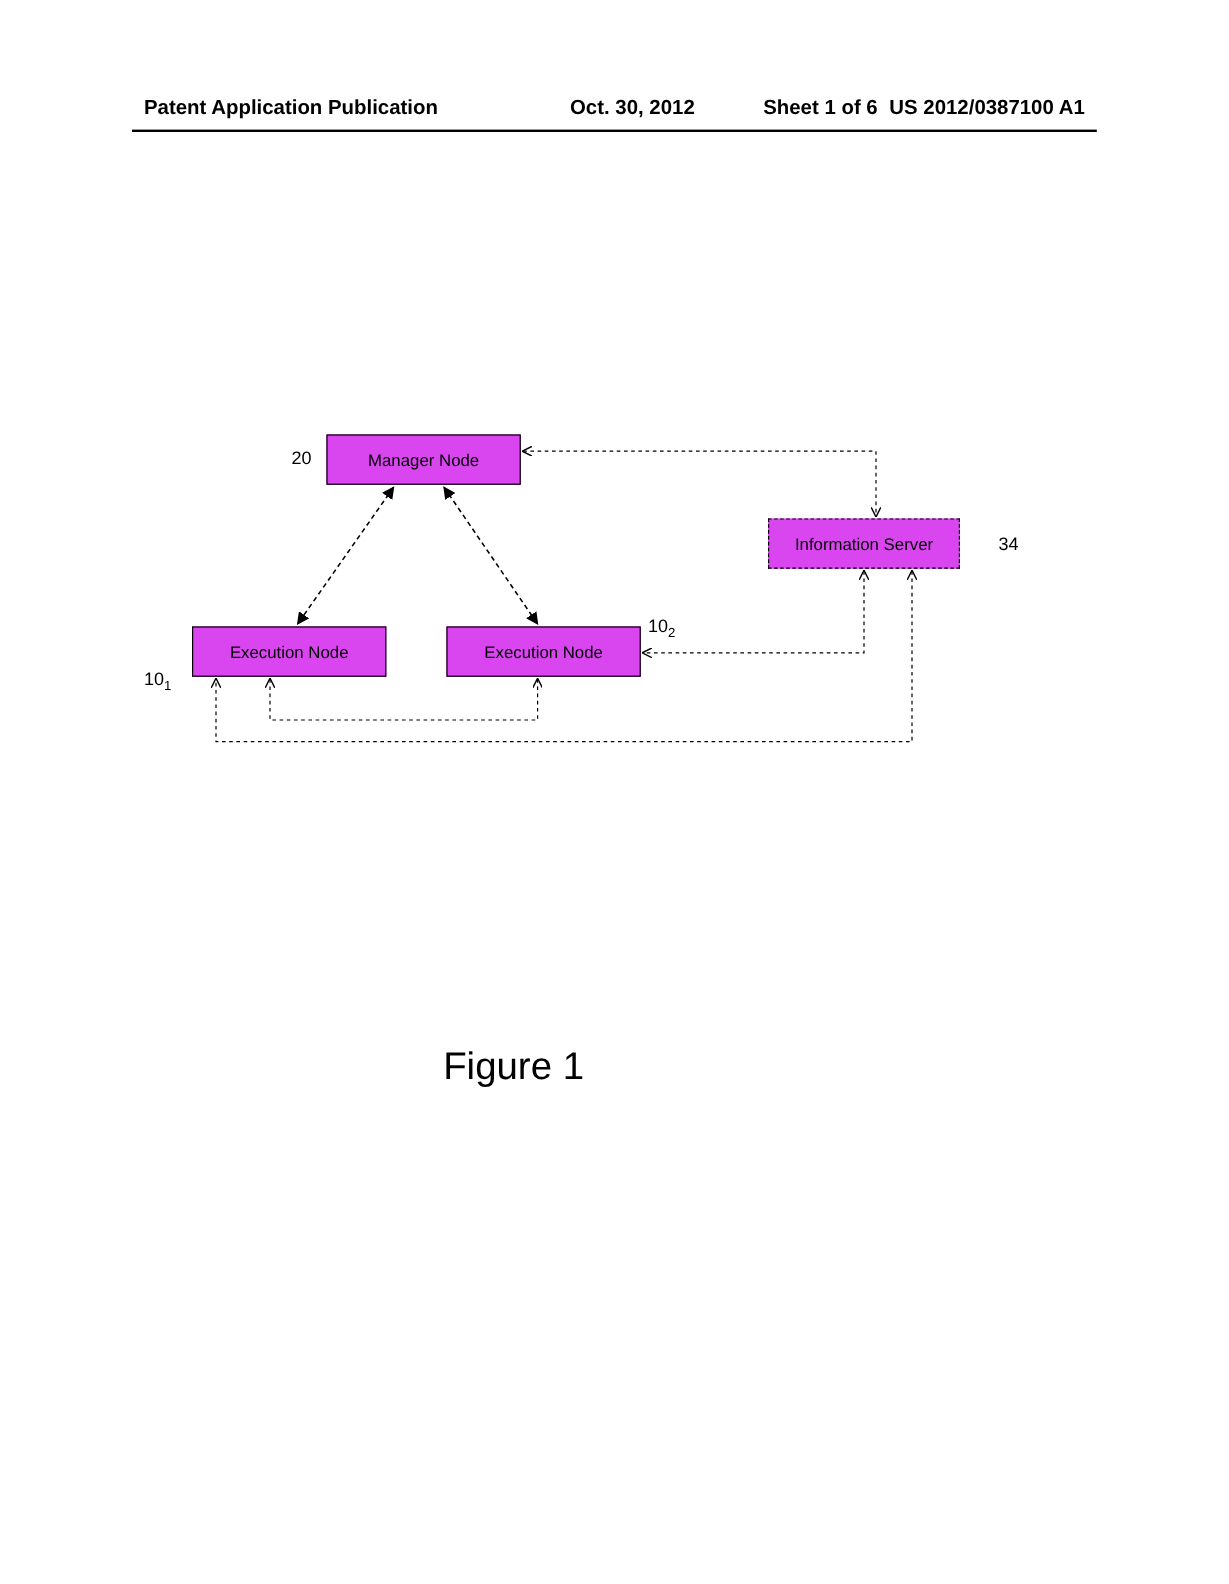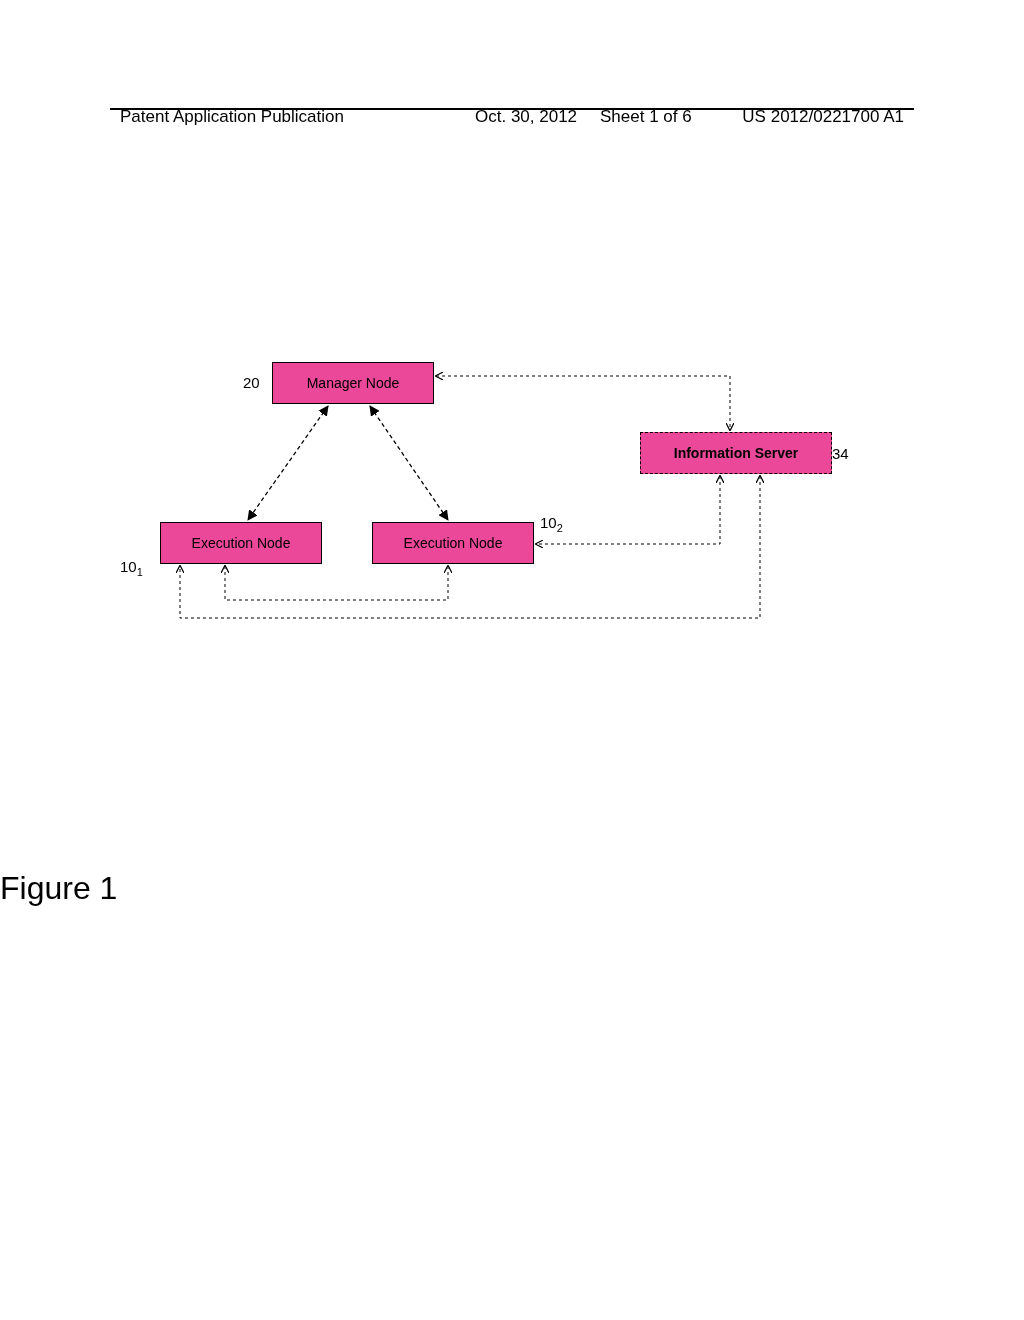--- a/index.html
+++ b/index.html
@@ -14,59 +14,58 @@
     width: 1024px;
     height: 1320px;
     background: #fff;
   }
   .header {
     position: absolute;
     top: 80px;
     left: 120px;
     right: 120px;
     font-size: 17px;
-    font-weight: normal;
-    margin-top: 27px;
+    font-weight: bold;
   }
   .header .pub-label { float: left; }
   .header .date       { position: absolute; left: 355px; }
-  .header .sheet      { position: absolute; left: 480px; }
+  .header .sheet      { position: absolute; left: 516px; }
   .header .pub-number { float: right; }
   .header-line {
     position: absolute;
     top: 108px;
     left: 110px;
     right: 110px;
     height: 0;
     border-top: 2.5px solid #000;
   }
 
   .node {
     position: absolute;
     box-sizing: border-box;
     border: 1.5px solid #000;
     display: flex;
     align-items: center;
     justify-content: center;
     font-size: 14px;
-    background: #ec4899;
+    background: #d946ef;
   }
   .node-dashed { border-style: dashed; }
 
   .ref-label {
     position: absolute;
     font-size: 15px;
   }
   .sub { font-size: 11px; vertical-align: sub; }
 
   .figure-caption {
     position: absolute;
     left: 0;
     width: 856px;
-    text-align: left;
+    text-align: center;
     font-size: 32px;
     font-family: Arial, sans-serif;
     top: 870px;
   }
 
   svg.overlay {
     position: absolute;
     top: 0; left: 0;
     width: 1024px; height: 1320px;
     pointer-events: none;
@@ -74,30 +73,30 @@
 </style>
 </head>
 <body>
 
 <div class="page">
 
   <div class="header">
     <span class="pub-label">Patent Application Publication</span>
     <span class="date">Oct. 30, 2012</span>
     <span class="sheet">Sheet 1 of 6</span>
-    <span class="pub-number">US 2012/0221700 A1</span>
+    <span class="pub-number">US 2012/0387100 A1</span>
   </div>
   <div class="header-line"></div>
 
   <div class="node" style="left:272px; top:362px; width:162px; height:42px;">
     <span>Manager Node</span>
   </div>
   <div class="ref-label" style="left:243px; top:374px;">20</div>
 
-  <div class="node node-dashed" style="left:640px; top:432px; width:192px; height:42px;font-weight:bold;">
+  <div class="node node-dashed" style="left:640px; top:432px; width:160px; height:42px;">
     <span>Information Server</span>
   </div>
   <div class="ref-label" style="left:832px; top:445px;">34</div>
 
   <div class="node" style="left:160px; top:522px; width:162px; height:42px;">
     <span>Execution Node</span>
   </div>
   <div class="ref-label" style="left:120px; top:558px;">
     <span>10</span><span class="sub">1</span>
   </div>

